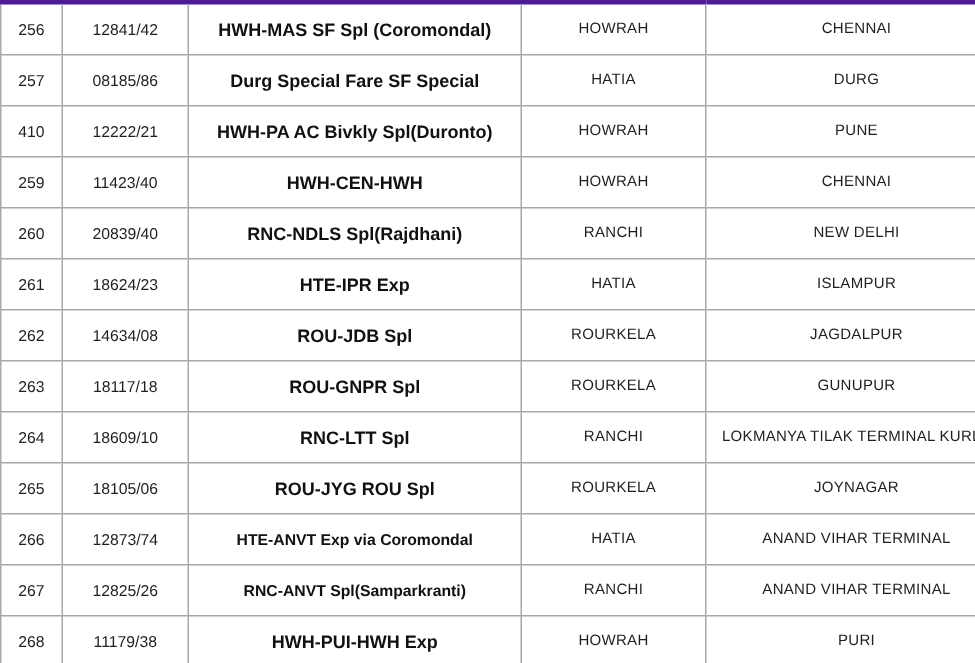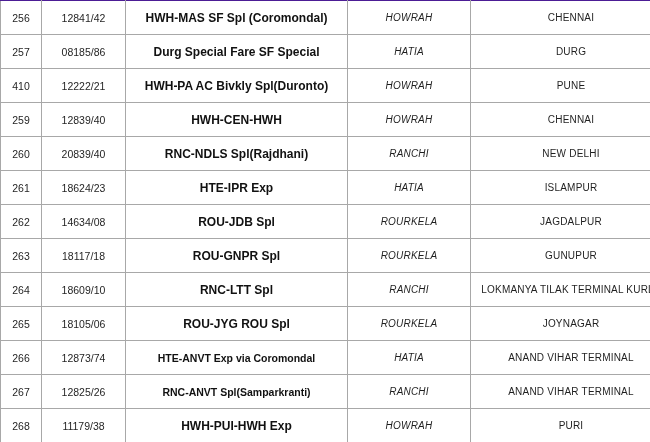--- a/index.html
+++ b/index.html
@@ -46,31 +46,30 @@
     font-weight: bold;
   }
   td.c-name.small {
     font-size: 10.5px;
   }
   td.c-from {
     width: 118px;
     font-size: 10px;
     color: #1f1f1f;
     letter-spacing: 0.2px;
-    font-style: italic;
   }
   td.c-to {
     width: 196px;
     font-size: 10px;
     color: #1f1f1f;
     letter-spacing: 0.2px;
   }
   
   table.train-table tr:first-child td {
-    border-top: 1px solid #4c1d95;
+    border-top: 3px solid #4c1d95;
   }
 </style>
 </head>
 <body>
 
 <table class="train-table">
   <tbody>
       <tr>
         <td class="c-sno">256</td>
         <td class="c-num">12841/42</td>
@@ -87,21 +86,21 @@
       </tr>
       <tr>
         <td class="c-sno">410</td>
         <td class="c-num">12222/21</td>
         <td class="c-name">HWH-PA AC Bivkly Spl(Duronto)</td>
         <td class="c-from">HOWRAH</td>
         <td class="c-to">PUNE</td>
       </tr>
       <tr>
         <td class="c-sno">259</td>
-        <td class="c-num">12839/40</td>
+        <td class="c-num">11423/40</td>
         <td class="c-name">HWH-CEN-HWH</td>
         <td class="c-from">HOWRAH</td>
         <td class="c-to">CHENNAI</td>
       </tr>
       <tr>
         <td class="c-sno">260</td>
         <td class="c-num">20839/40</td>
         <td class="c-name">RNC-NDLS Spl(Rajdhani)</td>
         <td class="c-from">RANCHI</td>
         <td class="c-to">NEW DELHI</td>

